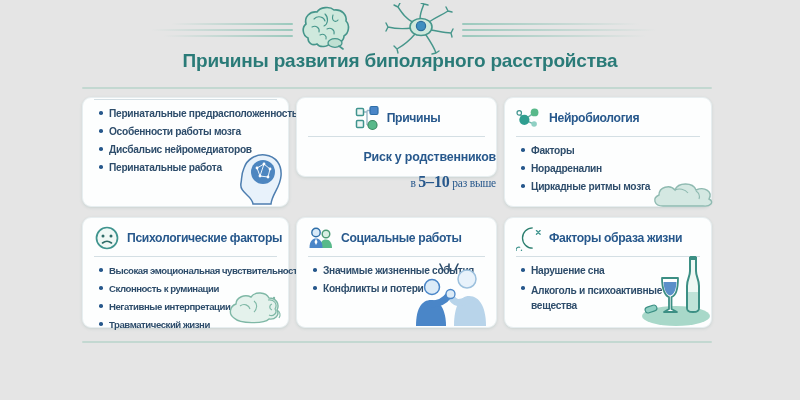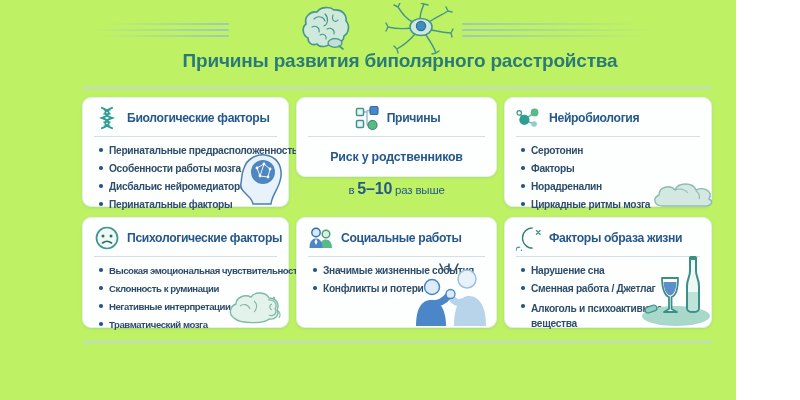--- a/index.html
+++ b/index.html
@@ -1,18 +1,18 @@
 <!DOCTYPE html>
 <html><head>
 <meta charset="utf-8">
 <style>
   html,body{margin:0;padding:0;}
   #canvas{
-    position:relative; width:736px; height:400px; overflow:hidden;
-    background:#bef264;
+    position:relative; width:800px; height:400px; overflow:hidden;
+    background:#e5e5e5;
     font-family:"Liberation Sans", sans-serif;
   }
   
   .hline{position:absolute;height:2px;border-radius:2px;}
   .hline.left{background:linear-gradient(to left,#9bc9bd,rgba(155,201,189,0));}
   .hline.right{background:linear-gradient(to right,#9bc9bd,rgba(155,201,189,0));}
   
   .title{
     position:absolute; left:0; top:50px; width:800px; text-align:center;
     font-size:19px; font-weight:bold; color:#2a7b78; letter-spacing:-0.2px;
@@ -29,23 +29,23 @@
   .rule{height:1px; background:#d4dfe4; margin:1px 11px 0 11px;}
   .list{margin:8px 0 0 0; padding:0 8px 0 15px; list-style:none;}
   .li{
     position:relative; padding-left:11px; margin-bottom:7px; white-space:nowrap;
     font-size:10.2px; font-weight:bold; color:#2e4d6b; letter-spacing:-0.3px;
   }
   .li::before{content:''; position:absolute; left:1px; top:3.2px; width:3.6px; height:3.6px; border-radius:50%; background:#27588c;}
   .list.narrow .li{font-size:9.6px; letter-spacing:-0.45px;}
   .li.wrap{white-space:normal; max-width:142px; line-height:1.5;}
   
-  .risk{ text-align:center; margin-top:13px; color:#27588c;}
+  .risk{ text-align:right; margin-top:13px; color:#27588c;}
   .risk-l1{font-size:12.4px; font-weight:bold; letter-spacing:-0.2px;}
-  .risk-l2{font-size:11.5px; margin-top:16px; letter-spacing:-0.2px;}
+  .risk-l2{font-size:11.5px; margin-top:9px; letter-spacing:-0.2px;font-family:Liberation Serif, serif;}
   .risk-val{font-size:16px; font-weight:bold;}
   
   .illo{position:absolute;}
 </style>
 </head>
 <body>
 
 <div id="canvas">
 
   <div class="hline left" style="right:507px; top:23px; width:122px;"></div>
@@ -75,38 +75,26 @@
     <ellipse cx="37" cy="24" rx="11" ry="8.5" fill="#cfe9dd" stroke="#46968b" stroke-width="1.6"></ellipse>
     <circle cx="37" cy="23" r="4.6" fill="#3e8fc0" stroke="#2c6f9e" stroke-width="1.2"></circle>
   </svg>
 
   <div class="title">Причины развития биполярного расстройства</div>
 
   <div class="divider" style="top:87px;"></div>
   <div class="divider" style="top:341px;"></div>
 
   <div class="card" style="left:82px; top:97px; width:207px; height:110px;">
-    <div class="card-head">
-      <svg class="ci" viewBox="0 0 22 28">
-        <g fill="none" stroke="#2e9e92" stroke-width="2" stroke-linecap="round">
-          <path d="M5.5 3 C15.5 7 15.5 10.5 5.5 14 C15.5 17.5 15.5 21 5.5 25"></path>
-          <path d="M16.5 3 C6.5 7 6.5 10.5 16.5 14 C6.5 17.5 6.5 21 16.5 25"></path>
-        </g>
-        <g stroke="#2e9e92" stroke-width="1.3">
-          <path d="M7.5 5.5 H14.5 M7 9.5 H15 M7 18.5 H15 M7.5 22.5 H14.5"></path>
-        </g>
-      </svg>
-      <span class="card-title">Биологические факторы</span>
-    </div>
     <div class="rule"></div>
     <ul class="list">
       <li class="li">Перинатальные предрасположенность</li>
       <li class="li">Особенности работы мозга</li>
       <li class="li">Дисбальис нейромедиаторов</li>
-      <li class="li">Перинатальные факторы</li>
+      <li class="li">Перинатальные работа</li>
     </ul>
     <svg class="illo" style="right:3px; bottom:1px;" width="52" height="54" viewBox="0 0 52 54">
       <path d="M20 53 C19 44 6 42 8 32 C9 27 8 24 11 17 C14 8 23 3 32 4 C43 5 49 14 48 25 C47 37 39 43 38 53 Z" fill="#e8f2fb" stroke="#4d7eb0" stroke-width="1.5"></path>
       <circle cx="30" cy="21" r="12" fill="#4d86c0"></circle>
       <g fill="#ffffff">
         <circle cx="24" cy="17" r="1.4"></circle>
           <circle cx="31" cy="13" r="1.4"></circle>
           <circle cx="37" cy="18" r="1.4"></circle>
         <circle cx="27" cy="25" r="1.4"></circle>
           <circle cx="35" cy="26" r="1.4"></circle>
@@ -145,21 +133,20 @@
         <path d="M9 15 L20 7 M9 15 L19.5 19.5 M9 15 L3.5 7.5" stroke="#6fb3a8" stroke-width="1.5"></path>
         <circle cx="9" cy="15" r="5.5" fill="#2f9e90"></circle>
         <circle cx="20" cy="7" r="4.2" fill="#58b98a"></circle>
         <circle cx="19.5" cy="19.5" r="3" fill="#8fd0c3"></circle>
         <circle cx="3.5" cy="7.5" r="2.4" fill="#ffffff" stroke="#3f948e" stroke-width="1.3"></circle>
       </svg>
       <span class="card-title">Нейробиология</span>
     </div>
     <div class="rule"></div>
     <ul class="list">
-      <li class="li">Серотонин</li>
       <li class="li">Факторы</li>
       <li class="li">Норадреналин</li>
       <li class="li">Циркадные ритмы мозга</li>
     </ul>
   </div>
 
   <svg class="illo" style="left:649px; top:177px;" width="70" height="32" viewBox="0 0 70 32">
     <path d="M14 29 C5 29 3 21 10 18 C10 10 21 7 26 13 C29 5 44 5 47 13 C56 9 64 15 60 22 C66 25 61 30 54 29 Z" fill="#d4e8e2" stroke="#8fbab1" stroke-width="1.4"></path>
     <path d="M26 13 C30 11 36 12 39 16 M47 14 C50 16 51 19 50 22" fill="none" stroke="#8fbab1" stroke-width="1.1"></path>
   </svg>
@@ -172,21 +159,21 @@
         <circle cx="17" cy="11" r="1.5" fill="#2e6b67"></circle>
         <path d="M8.5 18 Q13 14.5 17.5 18" fill="none" stroke="#2e6b67" stroke-width="1.6" stroke-linecap="round"></path>
       </svg>
       <span class="card-title">Психологические факторы</span>
     </div>
     <div class="rule"></div>
     <ul class="list narrow">
       <li class="li">Высокая эмоциональная чувствительность</li>
       <li class="li">Склонность к руминации</li>
       <li class="li">Негативные интерпретации событий</li>
-      <li class="li">Травматический мозга</li>
+      <li class="li">Травматический жизни</li>
     </ul>
     <svg class="illo" style="right:4px; bottom:3px;" width="56" height="38" viewBox="0 0 56 38">
       <path d="M6 32 C0 28 2 20 8 18 C8 11 17 8 23 11 C27 5 38 6 41 12 C48 12 52 18 49 24 C52 29 47 34 41 33 C36 38 12 38 6 32 Z" fill="#e4f2ec" stroke="#7fb8a6" stroke-width="1.4"></path>
       <path d="M40 14 C46 13 50 18 47 23 C50 27 45 31 41 29 M44 18 C41 19 41 23 44 24" fill="none" stroke="#7fb8a6" stroke-width="1.2"></path>
       <circle cx="46" cy="12" r="1.2" fill="#7fb8a6"></circle>
       <path d="M49 24 C52 26 53 29 51 32" fill="none" stroke="#7fb8a6" stroke-width="1.2"></path>
       <path d="M12 20 C16 17 21 19 22 23 M26 15 C30 18 29 23 26 26" fill="none" stroke="#7fb8a6" stroke-width="1.1"></path>
     </svg>
   </div>
 
@@ -225,21 +212,20 @@
       <svg class="ci" viewBox="0 0 28 28">
         <path d="M18 3 A11 11 0 1 0 18 25 A8.5 8.5 0 1 1 18 3 Z" fill="#4fae92" stroke="#2c7f6f" stroke-width="1.4"></path>
         <path d="M22 6 L26 10 M26 6 L22 10" stroke="#3f948e" stroke-width="1.4" stroke-linecap="round"></path>
         <path d="M4 24 A3 3 0 1 0 6 27" fill="none" stroke="#3f948e" stroke-width="1.3" stroke-linecap="round"></path>
       </svg>
       <span class="card-title">Факторы образа жизни</span>
     </div>
     <div class="rule"></div>
     <ul class="list">
       <li class="li">Нарушение сна</li>
-      <li class="li">Сменная работа / Джетлаг</li>
       <li class="li wrap">Алкоголь и психоактивные вещества</li>
     </ul>
     <svg class="illo" style="right:-6px; bottom:-3px;" width="86" height="84" viewBox="0 0 86 84">
       <ellipse cx="45" cy="70" rx="34" ry="10" fill="#a8d8c9"></ellipse>
       <path d="M56 40 C56 33 59 31 59 25 L59 12 L65 12 L65 25 C65 31 68 33 68 40 L68 62 C68 65 66 66 62 66 C58 66 56 65 56 62 Z" fill="#eef8f4" stroke="#3c8f84" stroke-width="2"></path>
       <rect x="58.5" y="10" width="7" height="4" rx="1" fill="#3c8f84"></rect>
       <path d="M57 46 L67 46 L67 62 C67 64 65.5 65 62 65 C58.5 65 57 64 57 62 Z" fill="#bfe3d8"></path>
       <path d="M31 32 L47 32 C47 44 44 50 40.5 51 L40.5 63 L46 66 L33 66 L38 63 L38 51 C34.5 50 31 44 31 32 Z" fill="#ffffff" stroke="#3c8f84" stroke-width="1.8" stroke-linejoin="round"></path>
       <path d="M32.5 36 L45.5 36 C45 44 43 49 39 49.5 C35.5 49 33 44 32.5 36 Z" fill="#5b8fc9"></path>
       <rect x="14" y="60" width="12" height="6" rx="3" transform="rotate(-18 20 63)" fill="#8fd0c3" stroke="#3c8f84" stroke-width="1.2"></rect>

